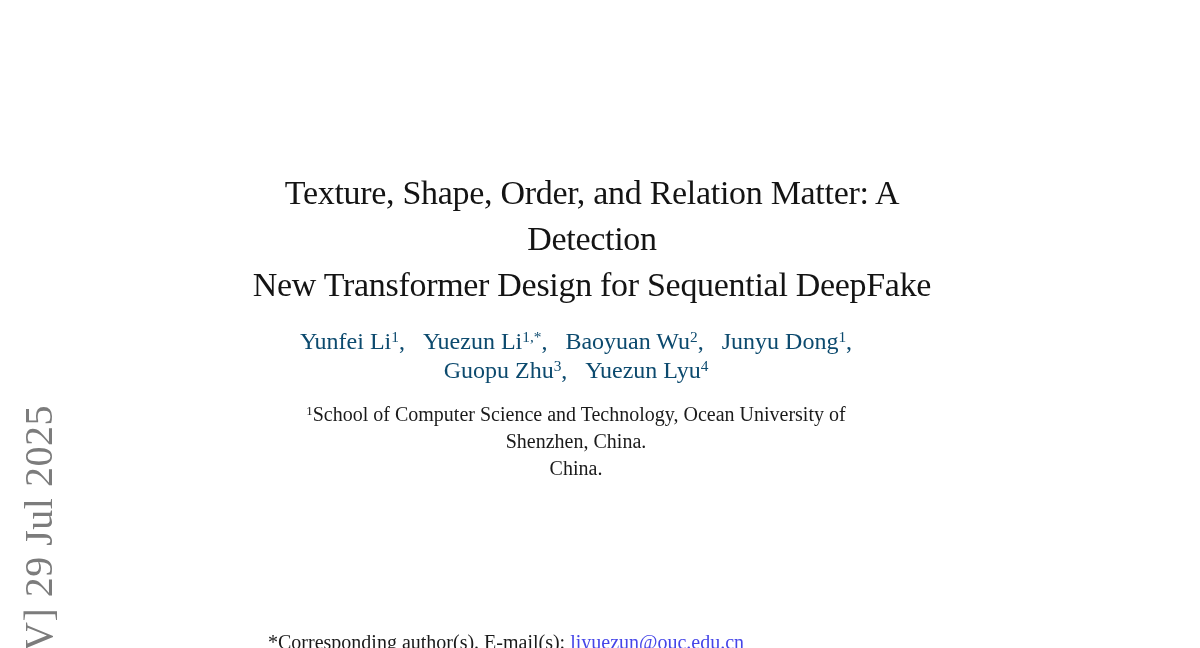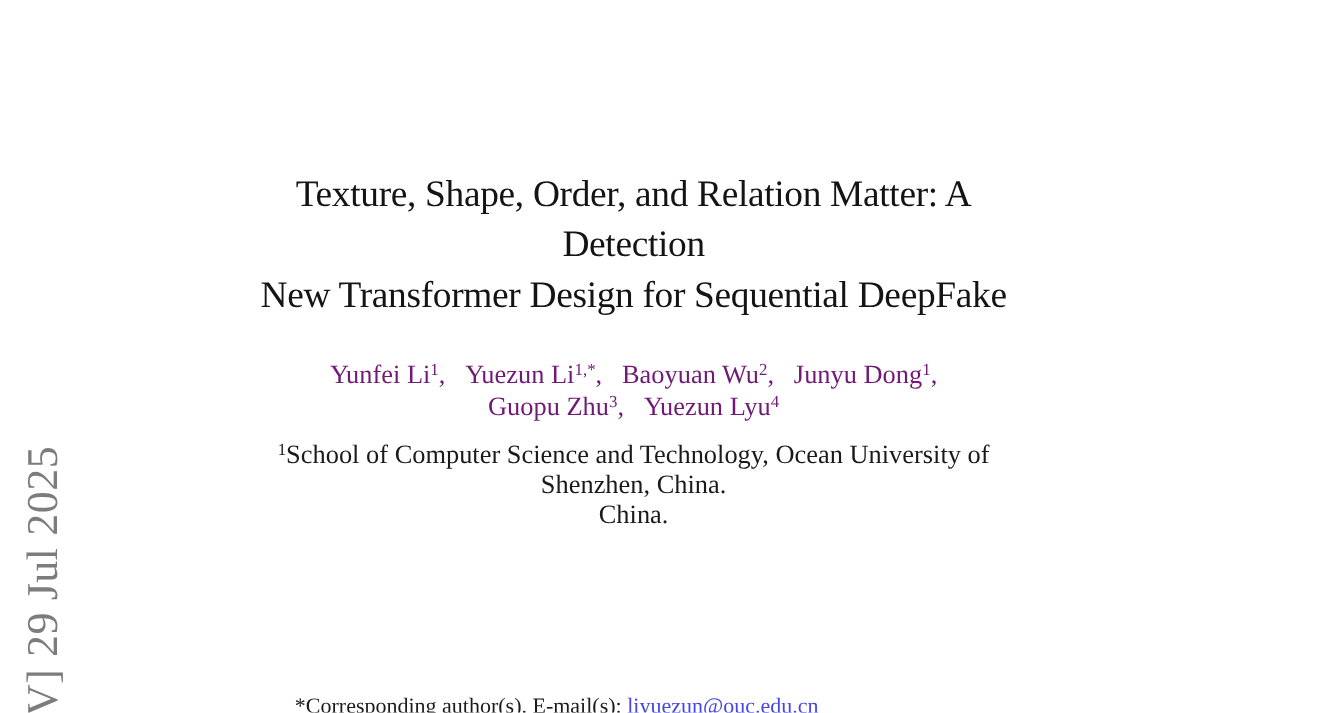--- a/index.html
+++ b/index.html
@@ -23,54 +23,54 @@
     font-size: 40px;
     line-height: 40px;
     color: #7c7c7c;
     letter-spacing: 0.5px;
   }
   .title-block {
     position: absolute;
     top: 154px;
     left: 186px;
     width: 780px;
-    margin: 0;
+    margin: 16px;
     text-align: center;
     font-size: 34px;
     line-height: 46px;
     font-weight: normal;
     letter-spacing: -0.3px;
     color: #141414;
   }
   .tline { display: block; }
   .authors {
     position: absolute;
     top: 327px;
     left: 186px;
     width: 780px;
     text-align: center;
     font-size: 24px;
     line-height: 29px;
-    color: #701a75;
+    color: #0c4a6e;
   }
   .author { margin: 0 6px; white-space: nowrap; }
   .authors sup, .affils sup {
     font-size: 64%;
     line-height: 0;
     vertical-align: baseline;
     position: relative;
     top: -0.45em;
   }
   .affils {
     position: absolute;
     top: 401px;
     left: 186px;
     width: 780px;
     text-align: center;
-    font-size: 24px;
+    font-size: 20px;
     line-height: 27px;
     color: #1a1a1a;
   }
   .fline { display: block; }
   .footnote {
     position: absolute;
     left: 268px;
     top: 630px;
     font-size: 20px;
     line-height: 24px;

